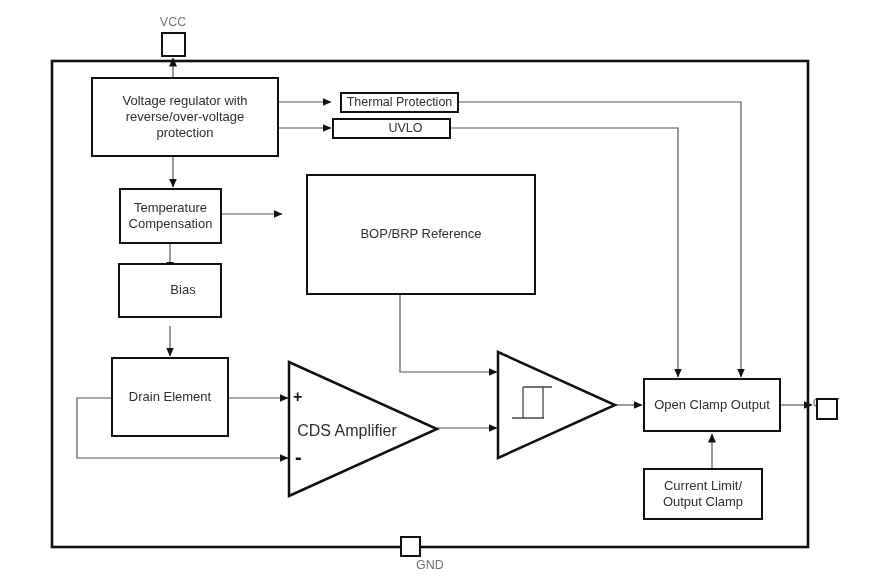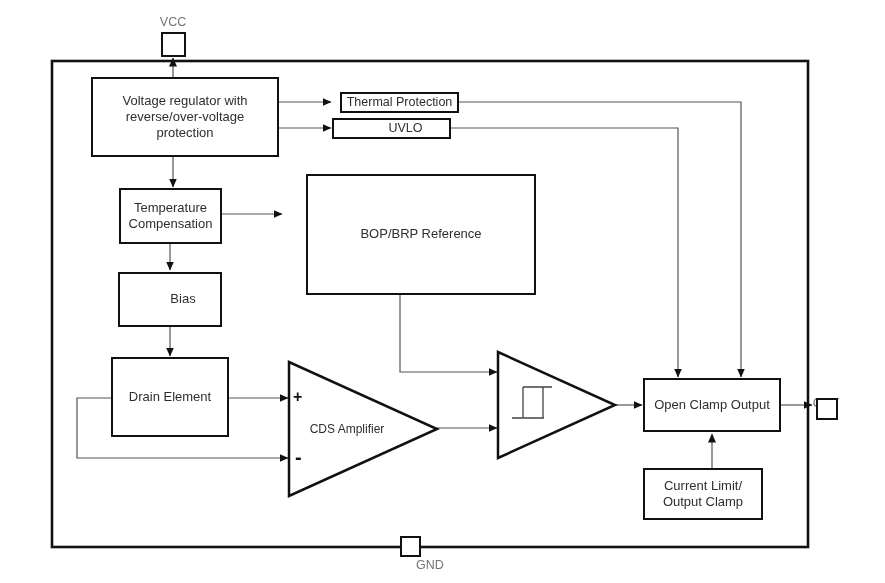--- a/index.html
+++ b/index.html
@@ -37,21 +37,21 @@
   }
   .pin-label {
     position: absolute;
     width: 60px;
     text-align: center;
     font-size: 12.5px;
     color: #737373;
   }
   .amp-label {
     position: absolute;
-    font-size: 12px;
+    font-size: 16px;
     color: #2e2e2e;
     text-align: center;
   }
   .amp-sign {
     position: absolute;
     font-weight: bold;
     color: #111;
     line-height: 1;
   }
 </style>
@@ -127,21 +127,21 @@
 
   <div class="box" style="left:119px; top:188px; width:103px; height:56px;">
     <span class="box-label">Temperature
 Compensation</span>
   </div>
 
   <div class="box" style="left:283px; top:174px; width:230px; height:121px;margin-left:23px;">
     <span class="box-label">BOP/BRP Reference</span>
   </div>
 
-  <div class="box" style="left:118px; top:272px; width:104px; height:55px;padding-left:26px;">
+  <div class="box" style="left:118px; top:263px; width:104px; height:55px;padding-left:26px;">
     <span class="box-label">Bias</span>
   </div>
 
   <div class="box" style="left:111px; top:357px; width:118px; height:80px;">
     <span class="box-label">Drain Element</span>
   </div>
 
   <div class="box" style="left:643px; top:378px; width:138px; height:54px;">
     <span class="box-label">Open Clamp Output</span>
   </div>

